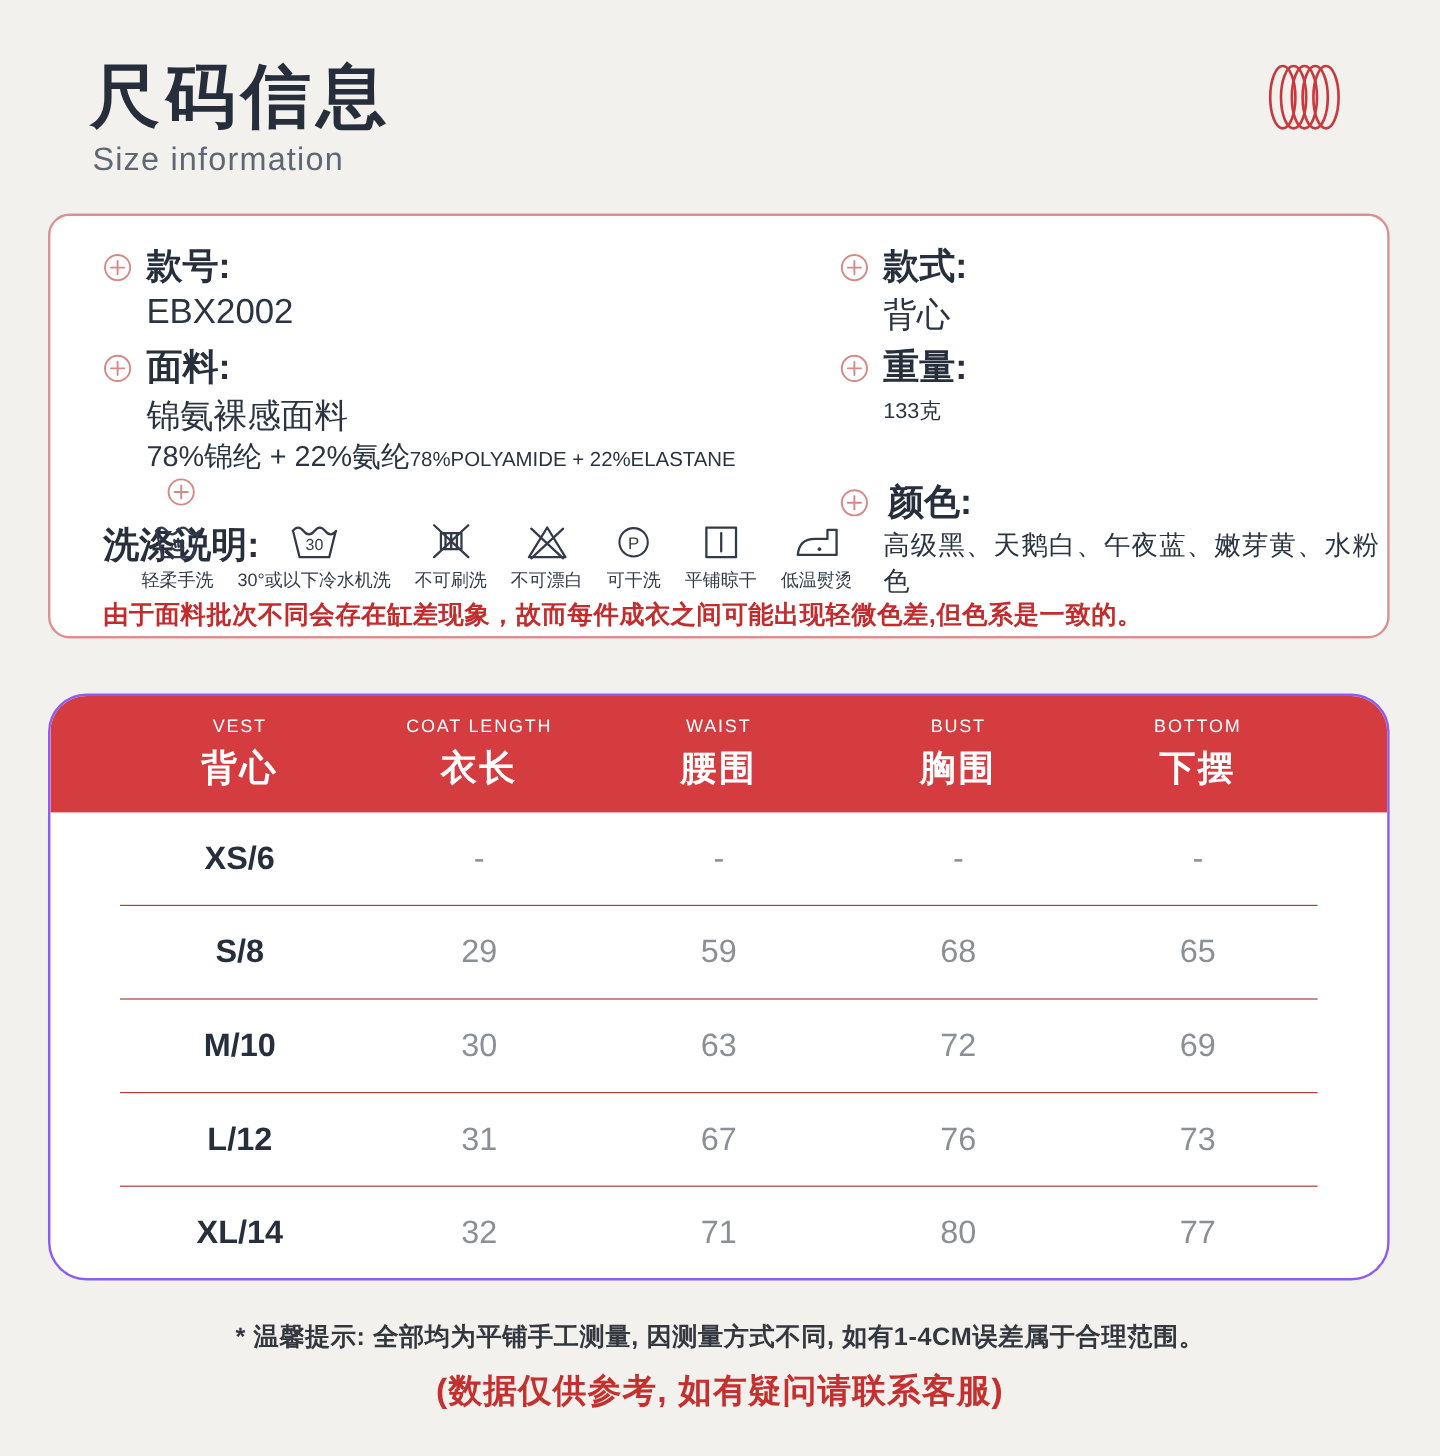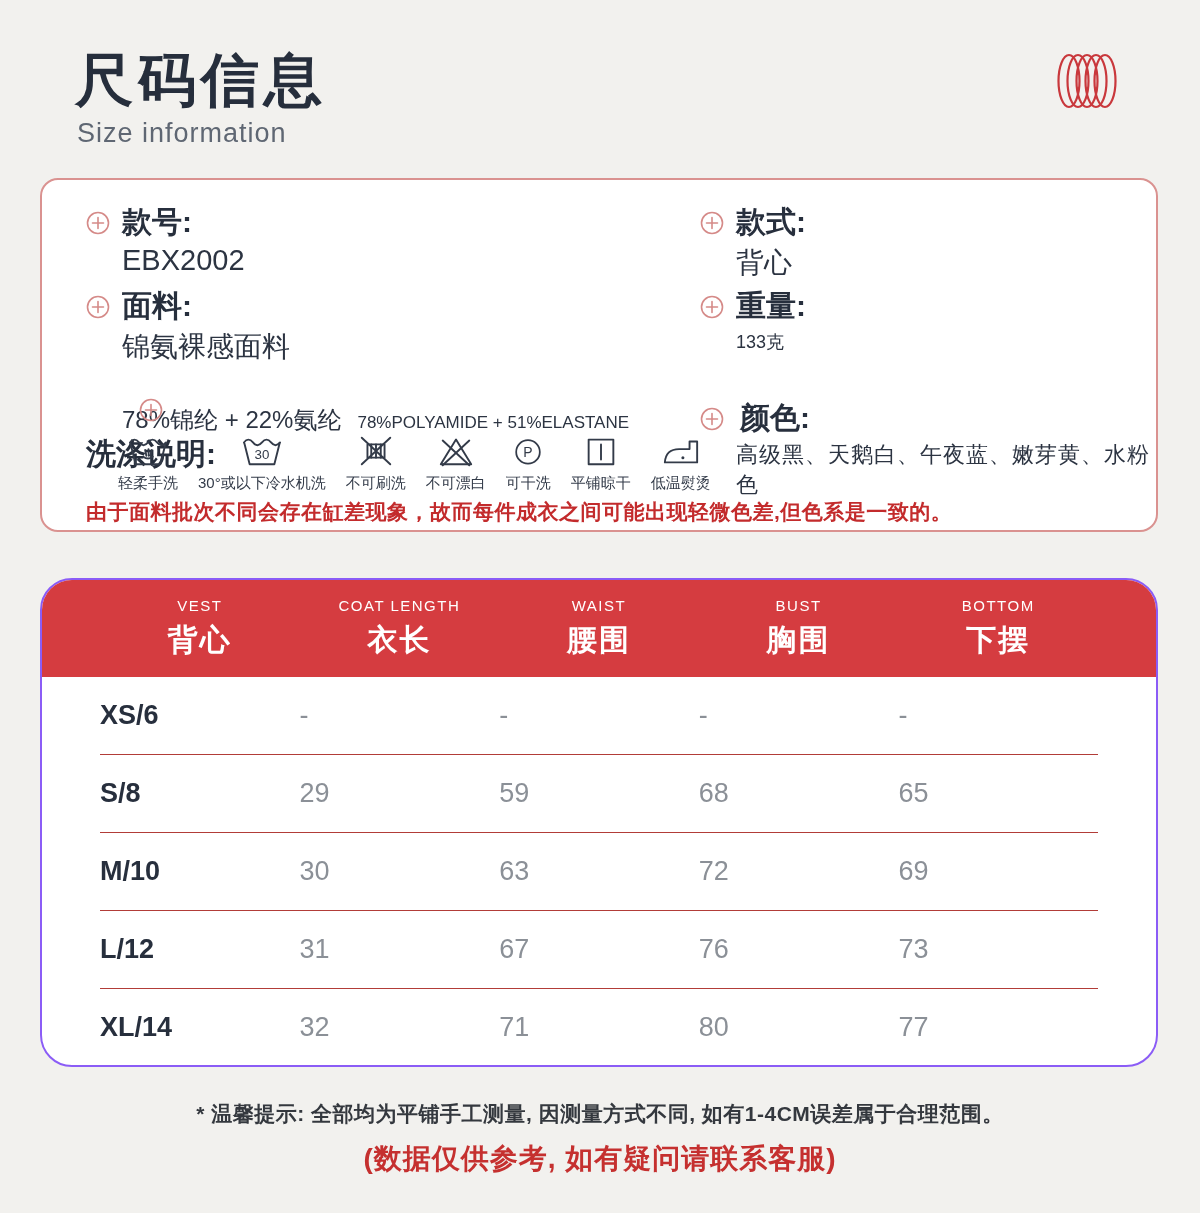--- a/index.html
+++ b/index.html
@@ -12,21 +12,21 @@
   .page-title { left:75px; top:42px; font-size:58px; font-weight:900; letter-spacing:5px; color:#262e3c; }
   .page-subtitle { left:77px; top:118px; font-size:27px; font-weight:400; color:#5f6773; letter-spacing:1px; }
   .brand-logo { right:72px; top:48px; }
 
   
   .info-box { left:40px; top:178px; width:1118px; height:354px; background:#ffffff;
               border:2px solid #da9290; border-radius:18px; }
   .field-label { display:flex; align-items:center; gap:12px; font-size:30px; font-weight:800; color:#272f3d; }
   .plus-icon { flex:0 0 auto; display:block; }
   .field-value { font-size:29px; color:#2c3442; }
-  .fab-comp { display:flex; align-items:baseline; gap:16px; white-space:nowrap;margin-top:40px; }
+  .fab-comp { display:flex; align-items:baseline; gap:0; white-space:nowrap; }
   .fab-comp .cn { font-size:24px; color:#2c3442; }
   .fab-comp .en { font-size:17px; color:#2c3442; }
   .colors-value { font-size:22px; color:#2c3442; letter-spacing:1px; }
   .weight-value { font-size:18px; color:#2c3442; }
 
   .wash-row { display:flex; align-items:flex-end; gap:20px; }
   .wash-item { display:flex; flex-direction:column; align-items:center; gap:4px; }
   .wash-item svg { display:block; }
   .wash-label { font-size:15px; color:#333b49; white-space:nowrap; }
 
@@ -34,21 +34,21 @@
 
   
   .size-table { left:40px; top:578px; width:1118px; height:489px; background:#ffffff;
                 border:2px solid #8b5cf6; border-radius:32px; overflow:hidden; }
   .t-header { height:97px; background:#d53c40; display:grid; grid-template-columns:repeat(5,1fr);
               padding:0 58px; align-items:center; }
   .t-hcell { text-align:center; color:#ffffff; }
   .t-hcell .en { display:block; font-size:15px; letter-spacing:1.5px; margin-bottom:6px; font-weight:400; }
   .t-hcell .cn { display:block; font-size:30px; font-weight:800; letter-spacing:2px; }
   .t-row { height:77px; display:grid; grid-template-columns:repeat(5,1fr); padding:0 58px; align-items:center; }
-  .t-cell { font-size:27px; color:#8b9097; }
+  .t-cell { text-align:center; font-size:27px; color:#8b9097; }
   .t-cell.size { color:#272f3d; font-weight:700; }
   .t-divider { height:1px; background:#b23c38; margin:0 58px; }
 
   
   .footer-note { left:0; top:1100px; width:1200px; text-align:center; font-size:21px;
                  font-weight:700; color:#34383e; letter-spacing:0.5px; }
   .footer-disclaimer { left:0; top:1140px; width:1200px; text-align:center; font-size:28px;
                        font-weight:800; color:#c5302f; letter-spacing:1px; }
 
   svg { stroke-linecap:round; stroke-linejoin:round; }
@@ -84,21 +84,21 @@
     <div class="abs field-label" style="left:44px; top:106px;">
       <svg class="plus-icon" width="24" height="24" viewBox="0 0 24 24" fill="none" stroke="#d58a88" stroke-width="1.6">
         <circle cx="12" cy="12" r="10.5"></circle>
           <path d="M12 6.5v11M6.5 12h11"></path>
       </svg>
       <span>面料:</span>
     </div>
     <div class="abs field-value" style="left:80px; top:148px; font-size:28px;">锦氨裸感面料</div>
     <div class="abs fab-comp" style="left:80px; top:184px;">
       <span class="cn">78%锦纶 + 22%氨纶</span>
-      <span class="en">78%POLYAMIDE + 51%ELASTANE</span>
+      <span class="en">78%POLYAMIDE + 22%ELASTANE</span>
     </div>
 
     <div class="abs field-label" style="left:44px; top:218px;flex-direction:column;">
       <svg class="plus-icon" width="24" height="24" viewBox="0 0 24 24" fill="none" stroke="#d58a88" stroke-width="1.6">
         <circle cx="12" cy="12" r="10.5"></circle>
           <path d="M12 6.5v11M6.5 12h11"></path>
       </svg>
       <span>洗涤说明:</span>
     </div>
 

